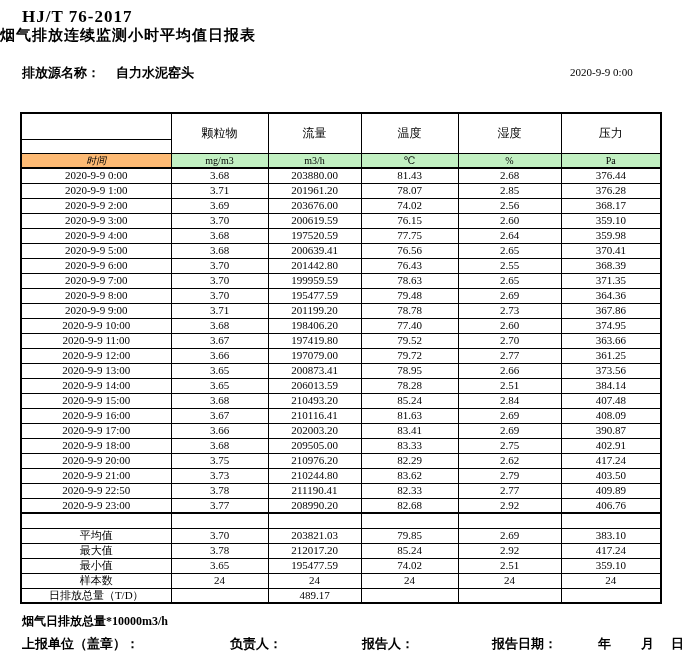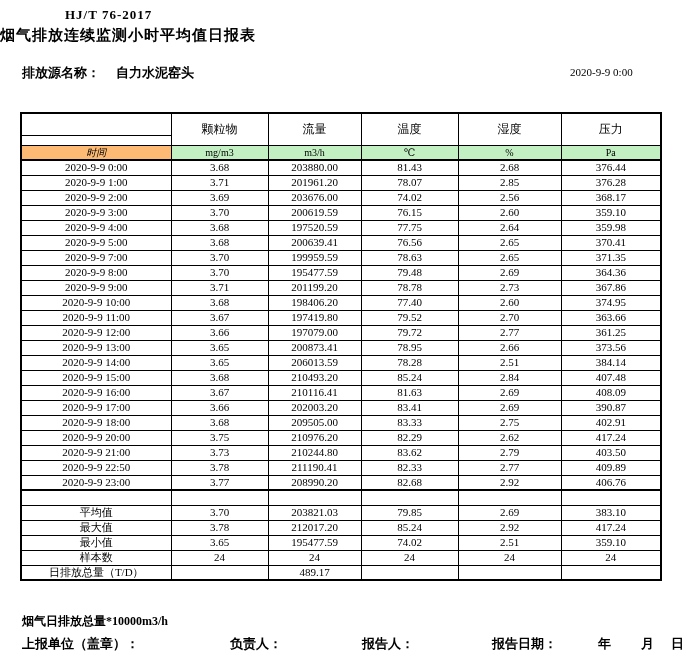--- a/index.html
+++ b/index.html
@@ -4,38 +4,38 @@
 <style>
   * { margin:0; padding:0; box-sizing:border-box; }
   html,body { background:#ffffff; }
   body {
     width:684px; height:659px;
     font-family:"Liberation Serif","DejaVu Serif",serif;
     color:#000;
   }
   .page { position:relative; width:684px; height:659px; background:#fff; overflow:hidden; }
 
-  .std-code { position:absolute; left:22px; top:7px; font-size:13px; font-weight:bold; letter-spacing:1px;margin-left:43px; }
+  .std-code { position:absolute; left:22px; top:7px; font-size:17px; font-weight:bold; letter-spacing:1px; }
   .title    { position:absolute; left:0; right:0; top:26px; font-size:15px; font-weight:bold; letter-spacing:1px; }
   .src-row  { position:absolute; left:22px; top:64px; font-size:13px; font-weight:bold;text-align:center; }
   .src-name { margin-left:16px; }
   .dt       { position:absolute; left:570px; top:66px; font-size:11px; }
 
   table.rpt {
     position:absolute; left:20px; top:112px; width:641px;
     border-collapse:collapse; table-layout:fixed;
     border:2px solid #000;
   }
   .rpt th, .rpt td {
     border:1px solid #000;
     text-align:center; vertical-align:middle;
     font-weight:normal; white-space:nowrap; overflow:hidden;
     font-size:11px; height:15px; line-height:13px; padding:0 2px;
   }
-  .rpt thead tr.h1 th { height:32px; font-size:12px; }
+  .rpt thead tr.h1 th { height:40px; font-size:12px; }
   .rpt thead tr.h1 td.corner { padding:0; }
   .corner-split { height:14px; border-bottom:1px solid #000; }
   .rpt thead tr.units-row th, .rpt thead tr.units-row td {
     font-size:10px; border-bottom:2px solid #000;
   }
   .rpt tbody td { font-size:11px; }
   .rpt tr.spacer td { border-top:2px solid #000; }
 
   .foot-note { position:absolute; left:22px; top:613px; font-size:12px; font-weight:bold; }
   .foot-line { position:absolute; left:0; top:635px; width:684px; height:18px; font-size:13px; font-weight:bold; }
@@ -133,20 +133,28 @@
         </tr>
         <tr>
           <td>2020-9-9 5:00</td>
           <td>3.68</td>
           <td>200639.41</td>
           <td>76.56</td>
           <td>2.65</td>
           <td>370.41</td>
         </tr>
         <tr>
+          <td>2020-9-9 6:00</td>
+          <td>3.70</td>
+          <td>201442.80</td>
+          <td>76.43</td>
+          <td>2.55</td>
+          <td>368.39</td>
+        </tr>
+        <tr>
           <td>2020-9-9 7:00</td>
           <td>3.70</td>
           <td>199959.59</td>
           <td>78.63</td>
           <td>2.65</td>
           <td>371.35</td>
         </tr>
         <tr>
           <td>2020-9-9 8:00</td>
           <td>3.70</td>

